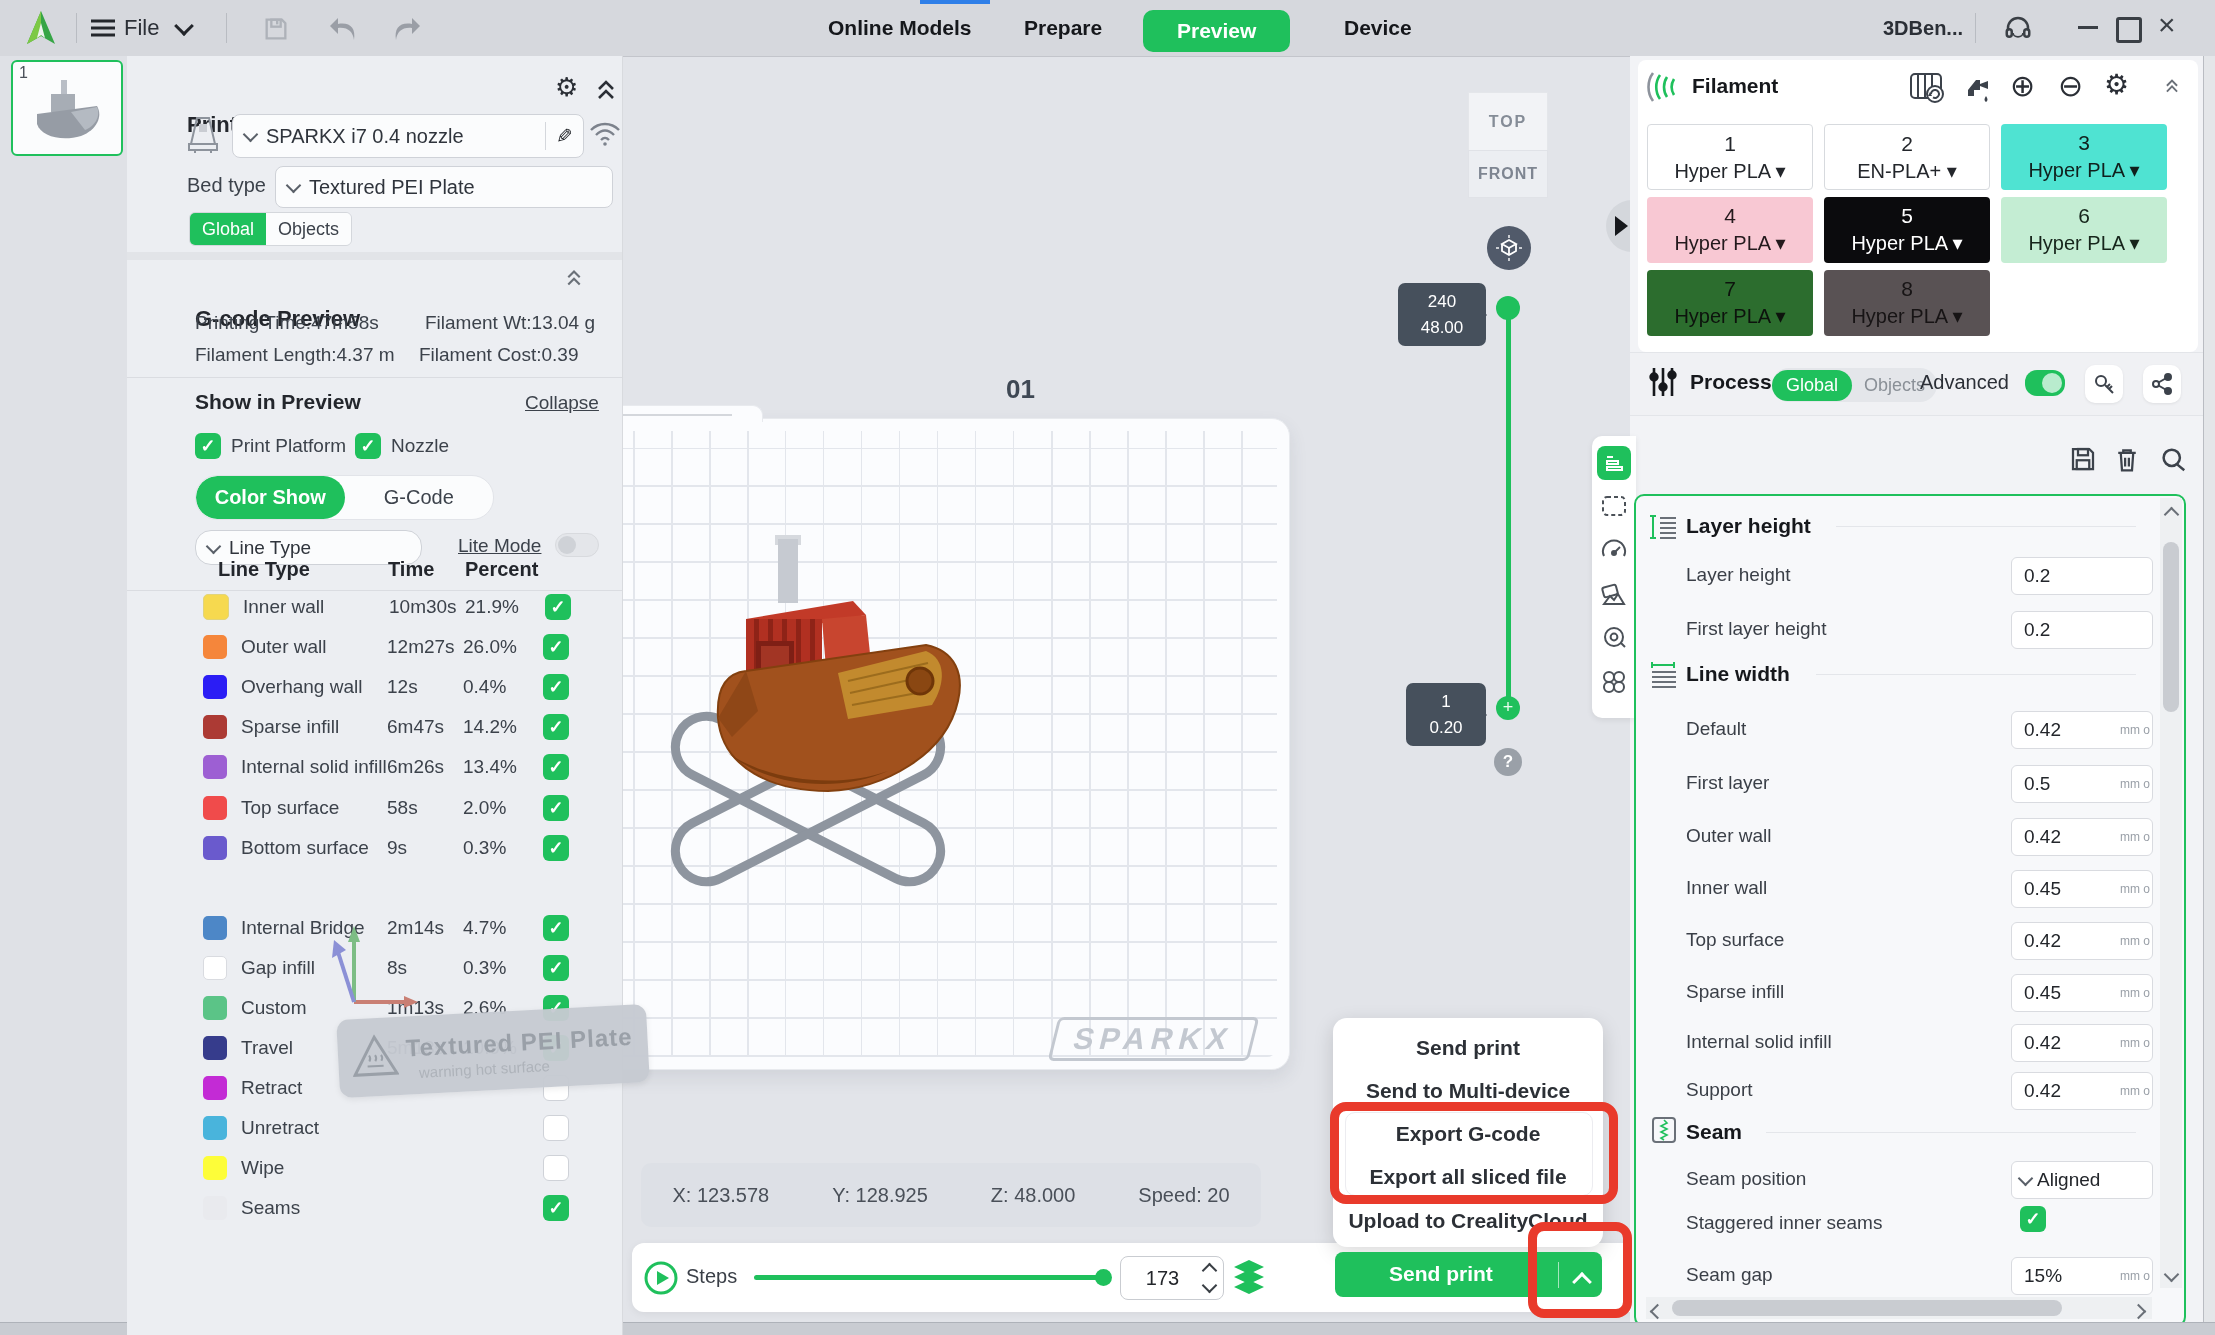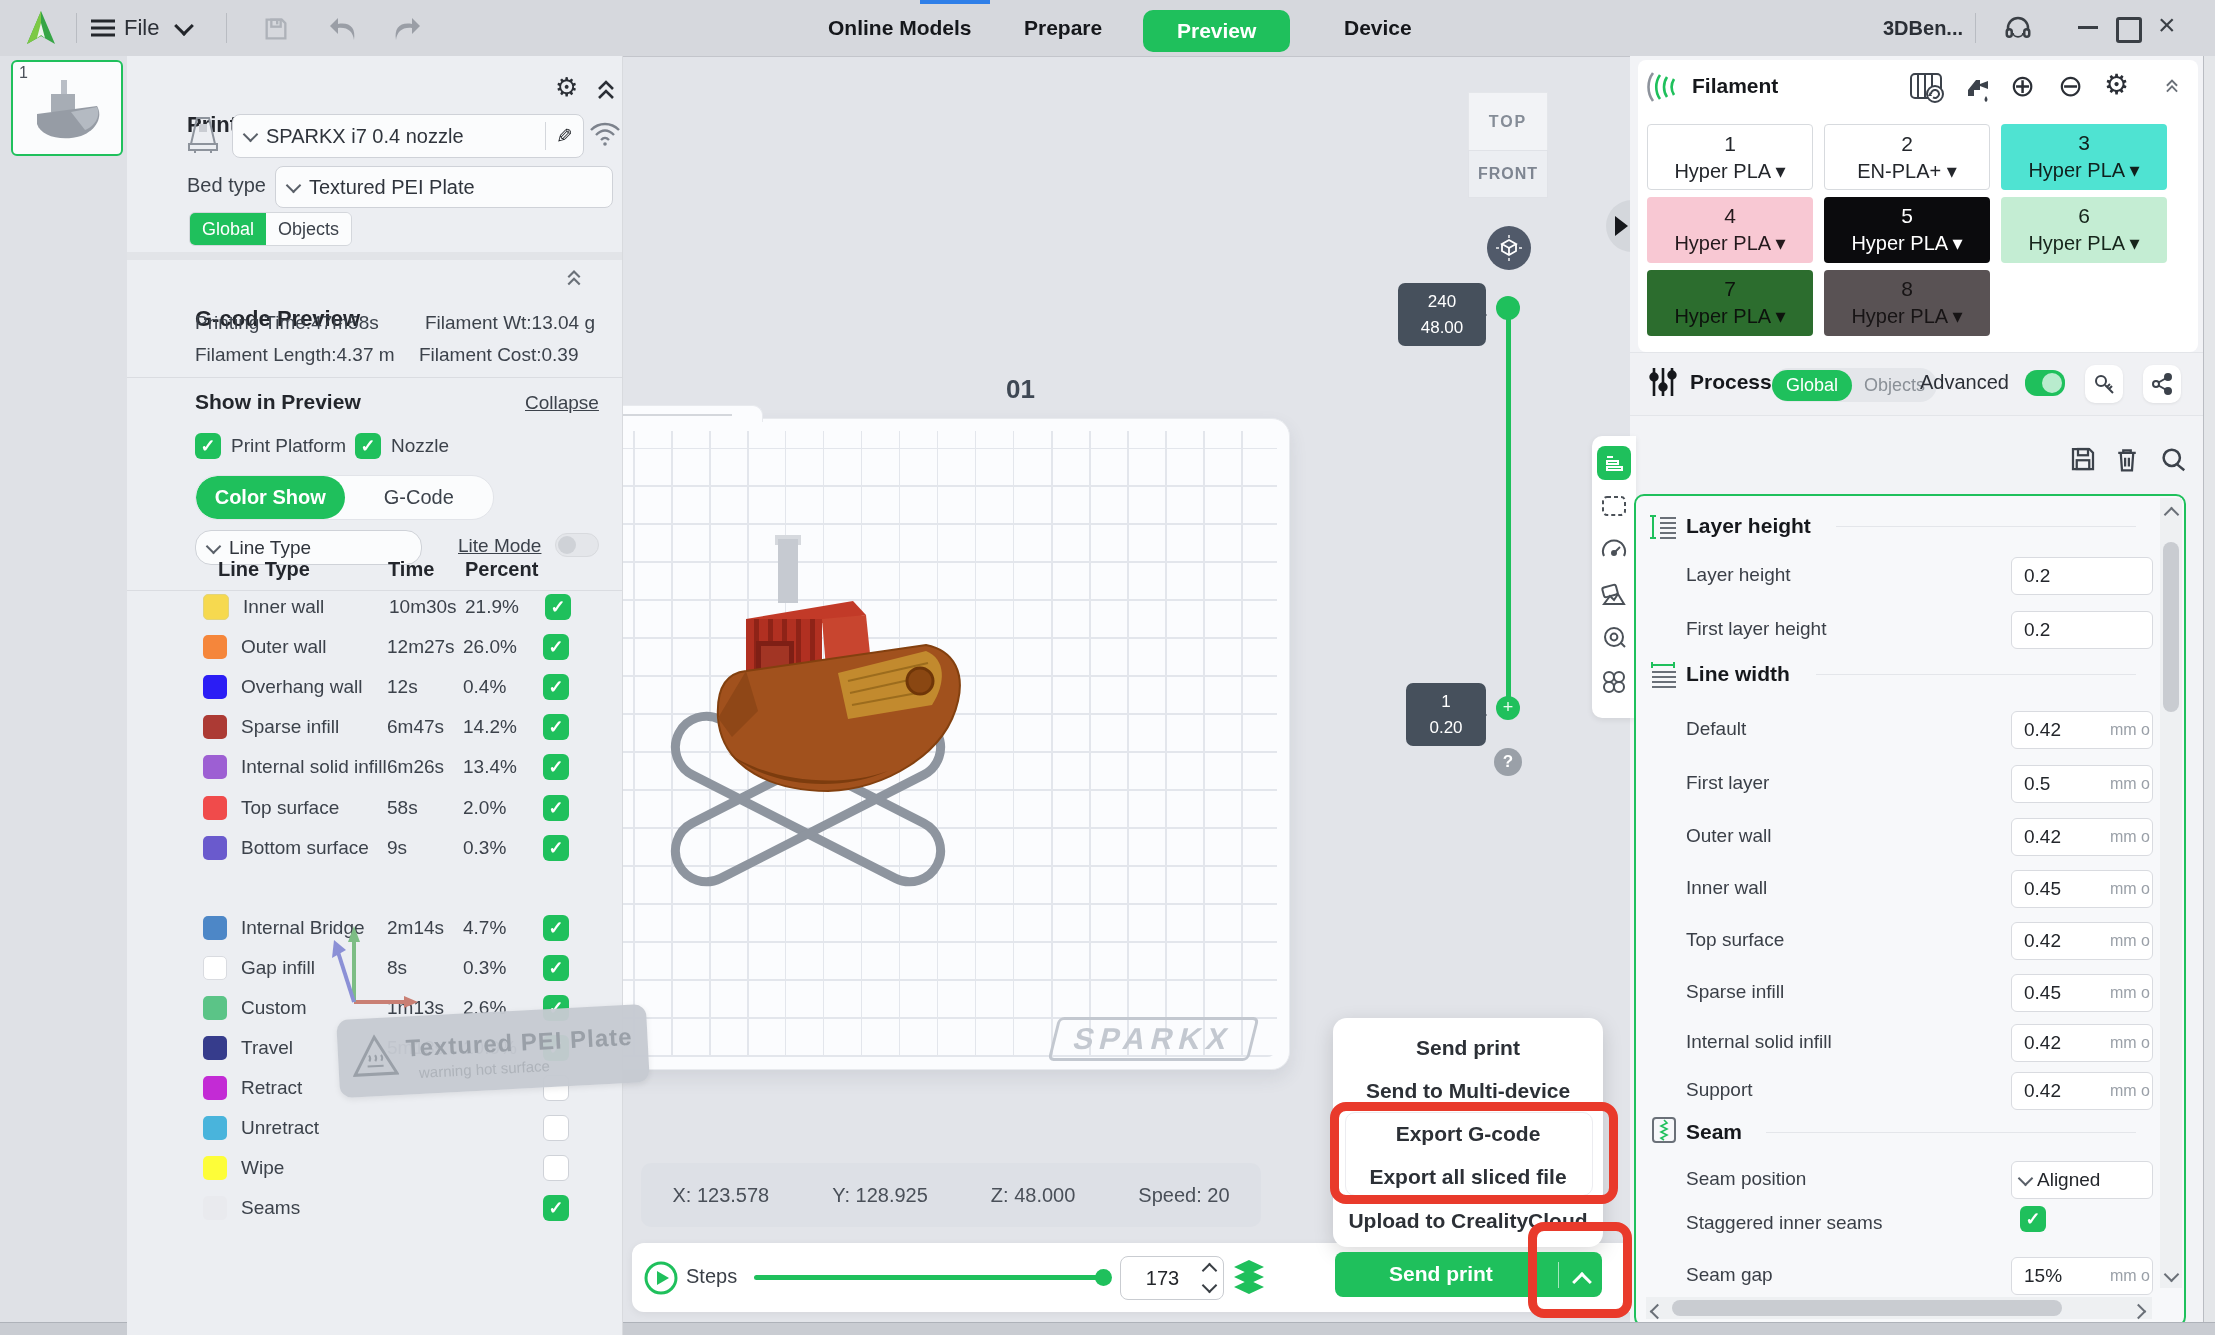--- a/index.html
+++ b/index.html
@@ -43,21 +43,21 @@
   .tooltipbox{background:#46505c;color:#fff;border-radius:7px;text-align:center;font-size:17px;line-height:1.5;padding:6px 0;}
   .tooltipbox::after{content:"";position:absolute;right:-8px;top:50%;margin-top:-7px;border:7px solid transparent;border-left-color:#46505c;}
   
   .rightpanel{left:1630px;top:56px;width:573px;height:1279px;background:#f2f3f6;}
   .fil-slot{border-radius:4px;text-align:center;line-height:1.35;font-size:20px;}
   .fil-num{font-size:21px;padding-top:5px;}
   .setpanel{left:1634px;top:494px;width:552px;height:833px;border:2px solid #1fc05c;border-radius:10px;background:#f7f8fa;box-sizing:border-box;overflow:hidden;padding-left:32px;}
   .sec-title{font-weight:bold;font-size:21px;color:#16181c;}
   .inp{background:#fff;border:1px solid #d9dbe0;border-radius:6px;height:36px;display:flex;align-items:center;font-size:19px;color:#23262b;overflow:hidden;}
   .inp .val{padding-left:12px;flex:1;}
-  .inp .unit{color:#9aa0a8;font-size:16px;padding-right:2px;}
+  .inp .unit{color:#9aa0a8;font-size:12px;padding-right:2px;}
   .row-lbl{font-size:19px;color:#3a3f47;}
   .redbox{border:9px solid #e93a2b;border-radius:16px;z-index:40;}
   .menu-item{font-weight:bold;font-size:21px;color:#2c3036;text-align:center;}
   .gbtn{background:#1fc05c;border-radius:8px;color:#fff;font-weight:bold;font-size:21px;}
   .ibtn{background:#fff;border-radius:10px;box-shadow:0 1px 3px rgba(0,0,0,.08);display:flex;align-items:center;justify-content:center;}
   .scroll{background:#eef0f2;}
   .thumbbar{background:#c9ccd1;border-radius:8px;}
 </style>
 </head>
 <body>

